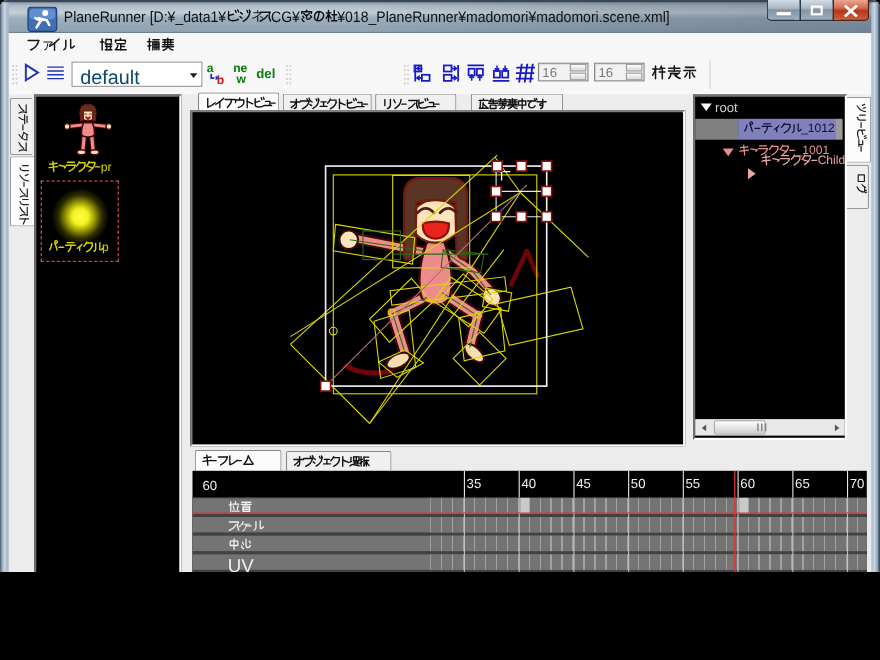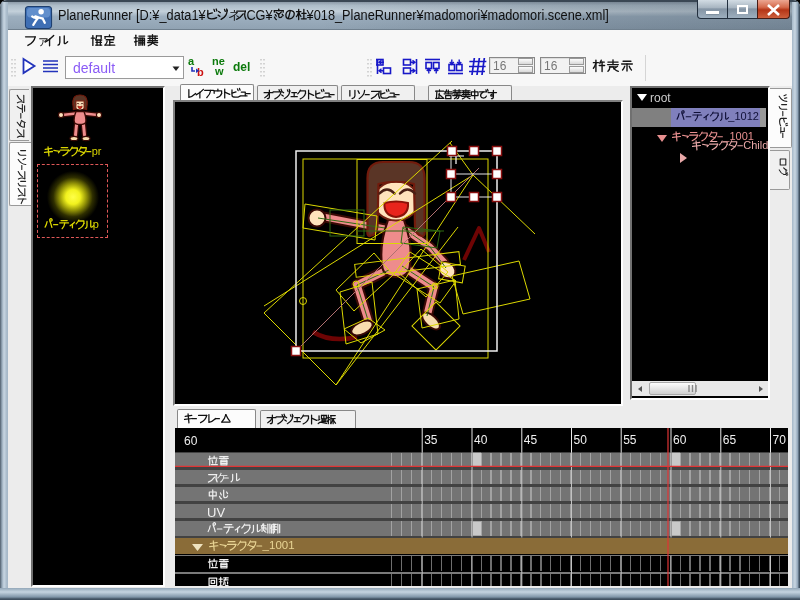--- a/index.html
+++ b/index.html
@@ -1,12 +1,12 @@
 <!DOCTYPE html>
-<html><head><meta charset="utf-8"><style>*{margin:0;padding:0;box-sizing:border-box}body{font-family:"Liberation Sans",sans-serif;width:800px;height:600px;overflow:hidden;background:#000}#w{position:relative;width:800px;height:600px;background:#ececec;border-radius:7px 7px 0 0;overflow:hidden}.abs{position:absolute}</style></head><body>
+<html><head><meta charset="utf-8"><style>*{margin:0;padding:0;box-sizing:border-box}body{font-family:"Liberation Sans",sans-serif;width:800px;height:600px;overflow:hidden;background:#000}#w{position:relative;width:800px;height:520px;background:#ececec;border-radius:7px 7px 0 0;overflow:hidden}.abs{position:absolute}</style></head><body>
 <div id="w">
     <div class="abs" style="left:0;top:0;width:800px;height:30px;background:linear-gradient(180deg,#7a8896 0%,#aebdc9 18%,#c3d0da 38%,#9dafbf 55%,#90a2b2 100%)"></div>
     <div class="abs" style="left:0;top:0;width:800px;height:30px;background:linear-gradient(90deg,rgba(30,45,60,0) 40%,rgba(30,45,60,0.18) 72%,rgba(30,45,60,0.28) 100%)"></div>
     <div class="abs" style="left:0;top:0;width:8px;height:600px;background:linear-gradient(90deg,#4e5d6b 0,#98aaba 2px,#c8d6e2 4px,#a6b8c8 7px)"></div>
     <div class="abs" style="right:0;top:0;width:8px;height:600px;background:linear-gradient(90deg,#a6b8c8 0,#c8d6e2 3px,#8ba0b4 6px,#3f5060 7px)"></div>
     <div class="abs" style="left:0;top:588px;width:800px;height:12px;background:linear-gradient(180deg,#93a7b8 0,#c4d4e0 4px,#7f95a8 9px,#3f5060 11px)"></div>
     <div class="abs" style="left:0;top:0;width:800px;height:2px;background:#3a4754"></div>
     <div class="abs" style="left:8px;top:29px;width:784px;height:1px;background:#70808e"></div>
     <svg class="abs" style="left:23px;top:6px" width="31" height="23" viewBox="0 0 26 22">
       <rect x="0.5" y="0.5" width="25" height="21" rx="3" fill="#3f6fb4" stroke="#1d3e6e"></rect>
@@ -145,21 +145,21 @@
     <svg class="abs" style="left:10px;top:57px" width="6" height="22">
       <path d="M2,2 v18 M5,2 v18" stroke="#c8c8c8" stroke-width="1.5" stroke-dasharray="1.5,2.5"></path>
     </svg>
     <svg class="abs" style="left:21px;top:57px" width="16" height="18">
       <path d="M2.5,2 L13.5,9 L2.5,16 Z" fill="#fff" stroke="#2233bb" stroke-width="1.8"></path>
     </svg>
     <svg class="abs" style="left:42px;top:59px" width="18" height="16">
       <path d="M1,2 h15 M1,5.5 h15 M1,9 h15 M1,12.5 h15" stroke="#2233bb" stroke-width="1.3"></path>
     </svg>
     <div class="abs" style="left:65px;top:56px;width:119px;height:23px;background:#fff;border:1px solid #9a9a9a"></div>
-    <div class="abs" style="left:73px;top:60px;font-size:14px;color:#8b5cf6">default</div>
+    <div class="abs" style="left:73px;top:60px;font-size:18px;color:#0c4a6e">default</div>
     <svg class="abs" style="left:172px;top:66px" width="9" height="6">
       <path d="M0.5,0.5 L4,5 L7.5,0.5 Z" fill="#222"></path>
     </svg>
     <svg class="abs" style="left:188px;top:56px" width="19" height="21">
       <text x="0" y="9" font-size="11px" font-weight="bold" fill="#0c7a0c" font-family="Liberation Sans,sans-serif">a</text>
       <text x="9" y="20" font-size="11px" font-weight="bold" fill="#cc1111" font-family="Liberation Sans,sans-serif">b</text>
       <path d="M4,11 v4 h3" stroke="#2233bb" stroke-width="1.6" fill="none"></path>
       <path d="M7,12.2 l4,2.8 l-4,2.8" fill="#2233bb" transform="scale(0.8) translate(3,3.5)"></path>
     </svg>
     <svg class="abs" style="left:211px;top:55px" width="18" height="22">
@@ -934,21 +934,21 @@
         <path d="M2,2.6 L8,2.6 L8,6 L2,6 Z"></path>
         <path d="M5,0.8 L5,9"></path>
       </g>
       <g transform="translate(10.92,0.00) scale(1.150)" stroke="#f0f0f0" stroke-width="1.04" fill="none" stroke-linecap="round" stroke-linejoin="round">
         <path d="M2.2,3.4 L3,5.2"></path>
         <path d="M5,1 L5,5.8 Q5,7.6 6.4,7.6 Q8,7.6 8.4,6"></path>
         <path d="M1.4,6.4 Q1.8,8 3,8.6"></path>
         <path d="M7.6,2.6 L8.4,4"></path>
       </g>
     </svg>
-    <div class="abs" style="left:207px;top:505px;font-size:13px;color:#f0f0f0">UV</div>
+    <div class="abs" style="left:207px;top:505px;font-size:17px;color:#f0f0f0">UV</div>
     <svg style="position:absolute;left:207px;top:523.4px;overflow:visible" width="74" height="14">
       <g transform="translate(0.00,0.00) scale(1.150)" stroke="#f0f0f0" stroke-width="1.04" fill="none" stroke-linecap="round" stroke-linejoin="round">
         <path d="M2.8,2.4 Q2.2,5.5 1,7.4"></path>
         <path d="M5.4,2 Q6.4,4.5 7.2,7.6"></path>
         <path d="M7.4,0.8 A1.1,1.1 0 1,0 7.4,0.9"></path>
       </g>
       <path d="M10.3,6.0 L14.9,6.0" stroke="#f0f0f0" stroke-width="1.20" fill="none" stroke-linecap="round"></path>
       <g transform="translate(15.84,0.00) scale(1.150)" stroke="#f0f0f0" stroke-width="1.04" fill="none" stroke-linecap="round" stroke-linejoin="round">
         <path d="M2.2,1.4 L7.8,1.4"></path>
         <path d="M1,3.6 L9,3.6"></path>

